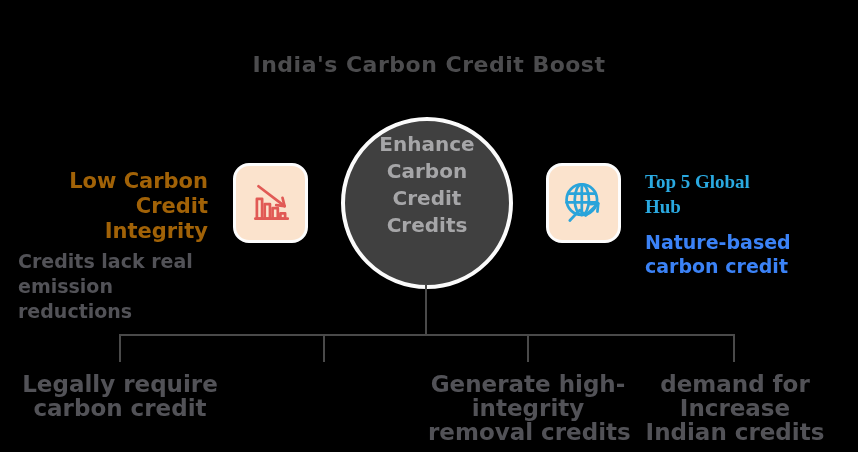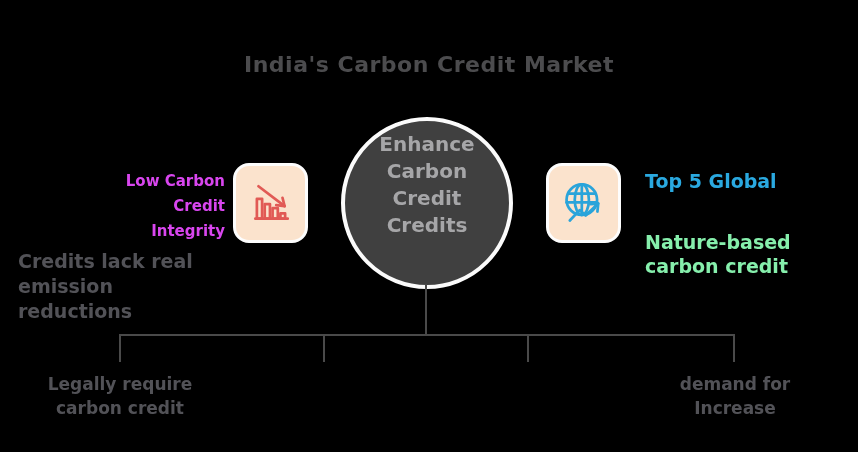--- a/index.html
+++ b/index.html
@@ -17,25 +17,25 @@
     left: 0; right: 0; top: 52px;
     text-align: center;
     font-size: 22px;
     font-weight: 700;
     letter-spacing: 0.5px;
     color: #4c4c4e;
   }
 
   
   #problem-heading {
-    left: 65px; top: 169px; width: 160px;
+    left: 48px; top: 169px; width: 160px;
     text-align: right;
-    font-size: 15px; font-weight: 700;
+    font-size: 21px; font-weight: 700;
     line-height: 25px;
-    color: #d946ef;
+    color: #a16207;
     white-space: nowrap;
   }
   #problem-desc {
     left: 18px; top: 249px; width: 190px;
     text-align: left;
     font-size: 19px; font-weight: 600;
     line-height: 25px;
     color: #525257;
     white-space: nowrap;
   }
@@ -73,60 +73,61 @@
   }
 
   
   #goal-heading {
     left: 645px; top: 169px; width: 180px;
     text-align: left;
     font-size: 19px; font-weight: 700;
     line-height: 25px;
     color: #2aa9e0;
     white-space: nowrap;
+    font-family: Liberation Serif, serif;
   }
   #goal-desc {
     left: 645px; top: 230px; width: 190px;
     text-align: left;
     font-size: 19px; font-weight: 600;
     line-height: 24px;
-    color: #86efac;
+    color: #3b82f6;
     white-space: nowrap;
   }
 
   
   .connector { background: #4a4a4a; }
   #connector-stem       { left: 425px; top: 284px; width: 2px; height: 51px; }
   #connector-horizontal { left: 119px; top: 334px; width: 616px; height: 2px; }
   .connector-drop       { top: 334px; width: 2px; height: 28px; }
   #drop-1 { left: 119px; } #drop-2 { left: 323px; }
   #drop-3 { left: 527px; } #drop-4 { left: 733px; }
 
   
   .outcome {
     top: 372px; width: 200px;
     text-align: center;
-    font-size: 17px; font-weight: 600;
+    font-size: 23px; font-weight: 600;
     line-height: 24px;
     color: #525257;
     white-space: nowrap;
   }
   #outcome-1 { left: 20px; }
   #outcome-2 { left: 225px; }
   #outcome-3 { left: 428px; }
   #outcome-4 { left: 635px; }
 
   .icon-svg { display: block; }
 </style>
 </head>
 <body>
 
 <div id="canvas">
 
-  <div id="title" class="abs">India's Carbon Credit Market</div>
+  <div id="title" class="abs">India's Carbon Credit Boost</div>
 
   <div id="problem-heading" class="abs">
     <div>Low Carbon</div>
     <div>Credit</div>
     <div>Integrity</div>
   </div>
   <div id="problem-desc" class="abs">
     <div>Credits lack real</div>
     <div>emission</div>
     <div>reductions</div>
@@ -162,35 +163,42 @@
         <path d="M8.5 13.5 H31.5"></path>
         <path d="M6 21.5 H34"></path>
         <path d="M9 38 L18 28.5 L23.5 33.5 L35 22.5"></path>
         <path d="M35 22.5 L28 23 M35 22.5 L34.3 29.8"></path>
       </svg>
     </span>
   </div>
 
   <div id="goal-heading" class="abs">
     <div>Top 5 Global</div>
+    <div>Hub</div>
   </div>
   <div id="goal-desc" class="abs">
     <div>Nature-based</div>
     <div>carbon credit</div>
   </div>
 
   <div id="connector-stem" class="abs connector"></div>
   <div id="connector-horizontal" class="abs connector"></div>
   <div id="drop-1" class="abs connector connector-drop"></div>
   <div id="drop-2" class="abs connector connector-drop"></div>
   <div id="drop-3" class="abs connector connector-drop"></div>
   <div id="drop-4" class="abs connector connector-drop"></div>
 
   <div id="outcome-1" class="abs outcome">
     <div>Legally require</div>
     <div>carbon credit</div>
   </div>
+  <div id="outcome-3" class="abs outcome">
+    <div>Generate high-</div>
+    <div>integrity</div>
+    <div>removal credits</div>
+  </div>
   <div id="outcome-4" class="abs outcome">
     <div>demand for</div>
     <div>Increase</div>
+    <div>Indian credits</div>
   </div>
 
 </div>
 
 </body></html>

